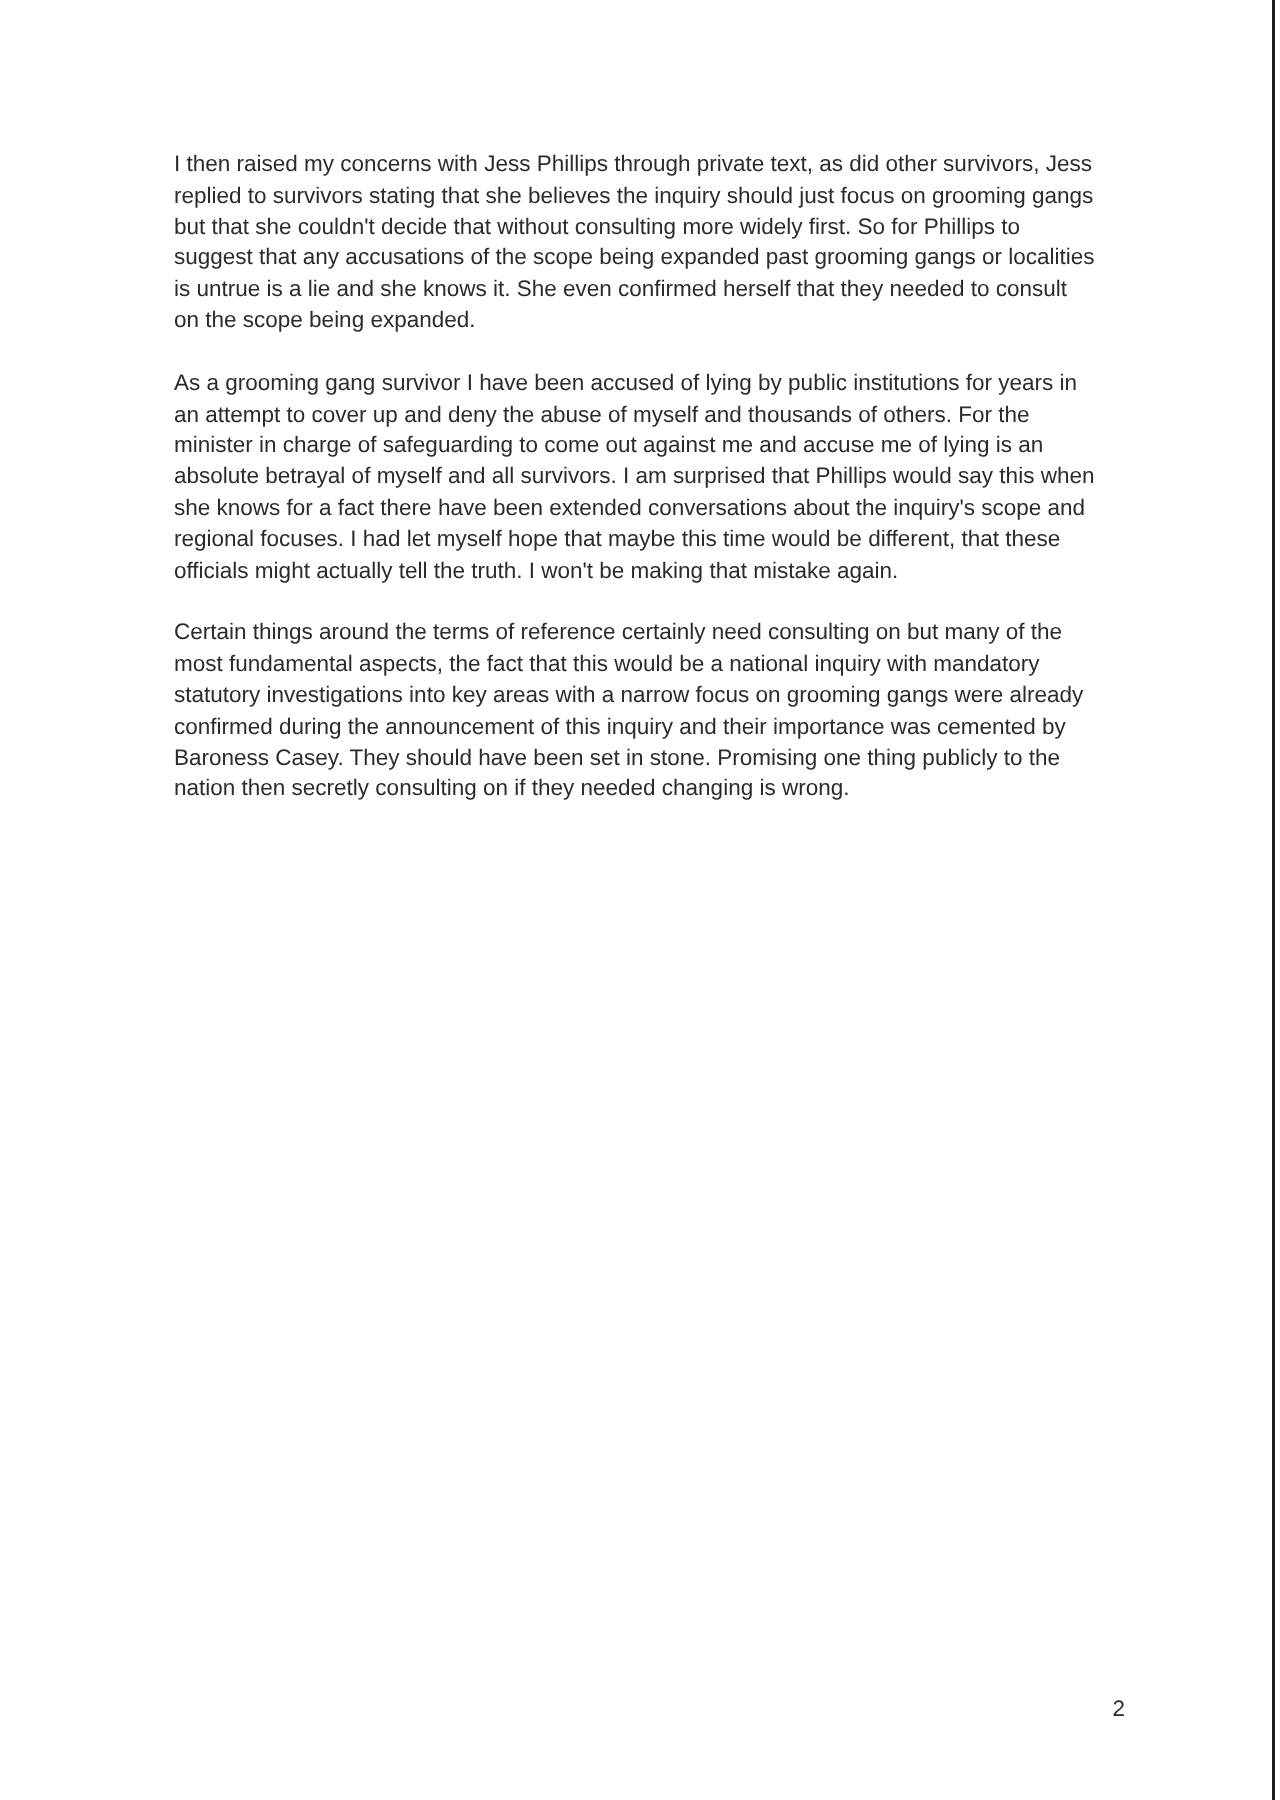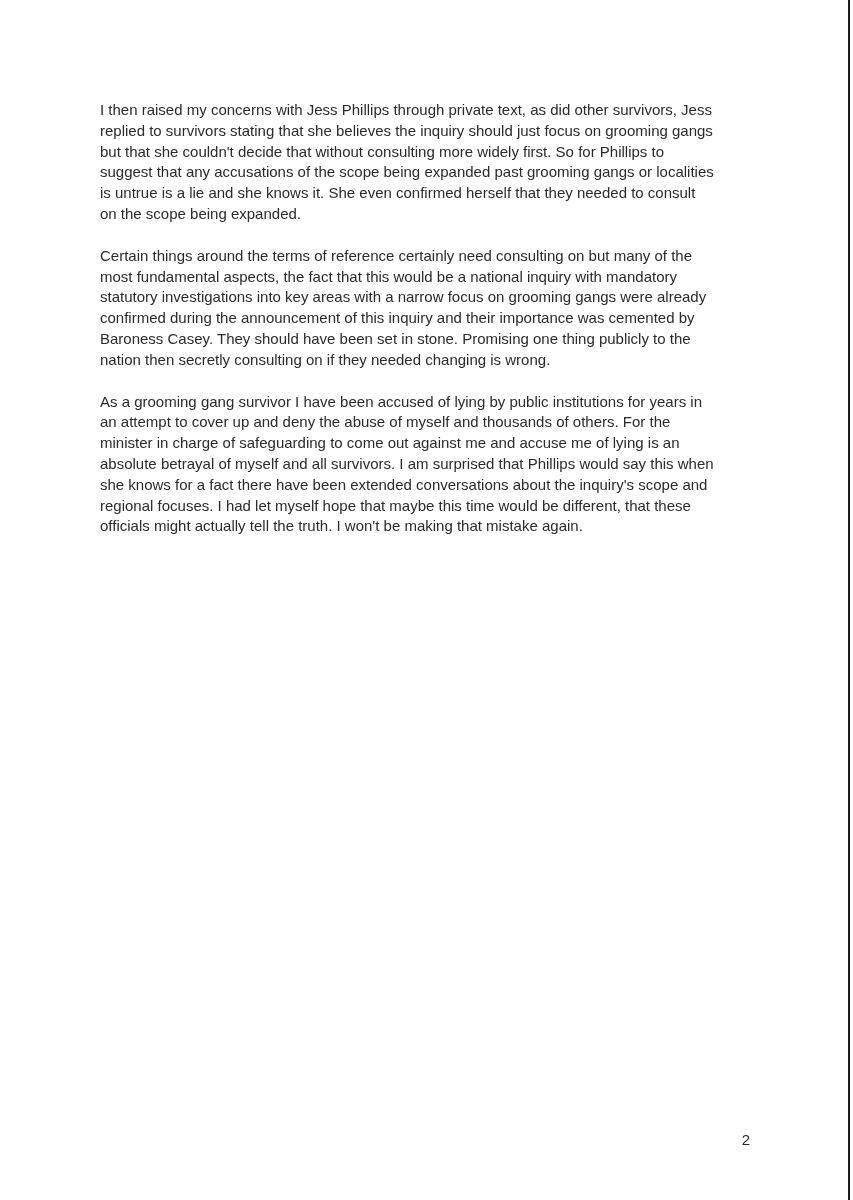--- a/index.html
+++ b/index.html
@@ -9,21 +9,21 @@
   body {
     width: 853px;
     height: 1200px;
     background: #ffffff;
     position: relative;
     overflow: hidden;
     font-family: "Liberation Sans", "DejaVu Sans", sans-serif;
   }
   .doc-content {
     position: absolute;
-    left: 100px;
+    left: 116px;
     top: 100px;
     width: 652px;
     color: #2b2b2b;
     font-size: 15px;
     line-height: 20.8px;
   }
   .para {
     margin: 0 0 21px 0;
     white-space: pre-line; 
   }
@@ -51,32 +51,32 @@
 
 <div class="doc-page">
 
   <div class="doc-content">
     <p class="para">I then raised my concerns with Jess Phillips through private text, as did other survivors, Jess
 replied to survivors stating that she believes the inquiry should just focus on grooming gangs
 but that she couldn't decide that without consulting more widely first. So for Phillips to
 suggest that any accusations of the scope being expanded past grooming gangs or localities
 is untrue is a lie and she knows it. She even confirmed herself that they needed to consult
 on the scope being expanded.</p>
-    <p class="para">Certain things around the terms of reference certainly need consulting on but many of the
-most fundamental aspects, the fact that this would be a national inquiry with mandatory
-statutory investigations into key areas with a narrow focus on grooming gangs were already
-confirmed during the announcement of this inquiry and their importance was cemented by
-Baroness Casey. They should have been set in stone. Promising one thing publicly to the
-nation then secretly consulting on if they needed changing is wrong.</p>
     <p class="para">As a grooming gang survivor I have been accused of lying by public institutions for years in
 an attempt to cover up and deny the abuse of myself and thousands of others. For the
 minister in charge of safeguarding to come out against me and accuse me of lying is an
 absolute betrayal of myself and all survivors. I am surprised that Phillips would say this when
 she knows for a fact there have been extended conversations about the inquiry's scope and
 regional focuses. I had let myself hope that maybe this time would be different, that these
 officials might actually tell the truth. I won't be making that mistake again.</p>
+    <p class="para">Certain things around the terms of reference certainly need consulting on but many of the
+most fundamental aspects, the fact that this would be a national inquiry with mandatory
+statutory investigations into key areas with a narrow focus on grooming gangs were already
+confirmed during the announcement of this inquiry and their importance was cemented by
+Baroness Casey. They should have been set in stone. Promising one thing publicly to the
+nation then secretly consulting on if they needed changing is wrong.</p>
   </div>
 
   <div class="page-number">2</div>
 
   <div class="page-edge-line"></div>
 
 </div>
 
 </body></html>

